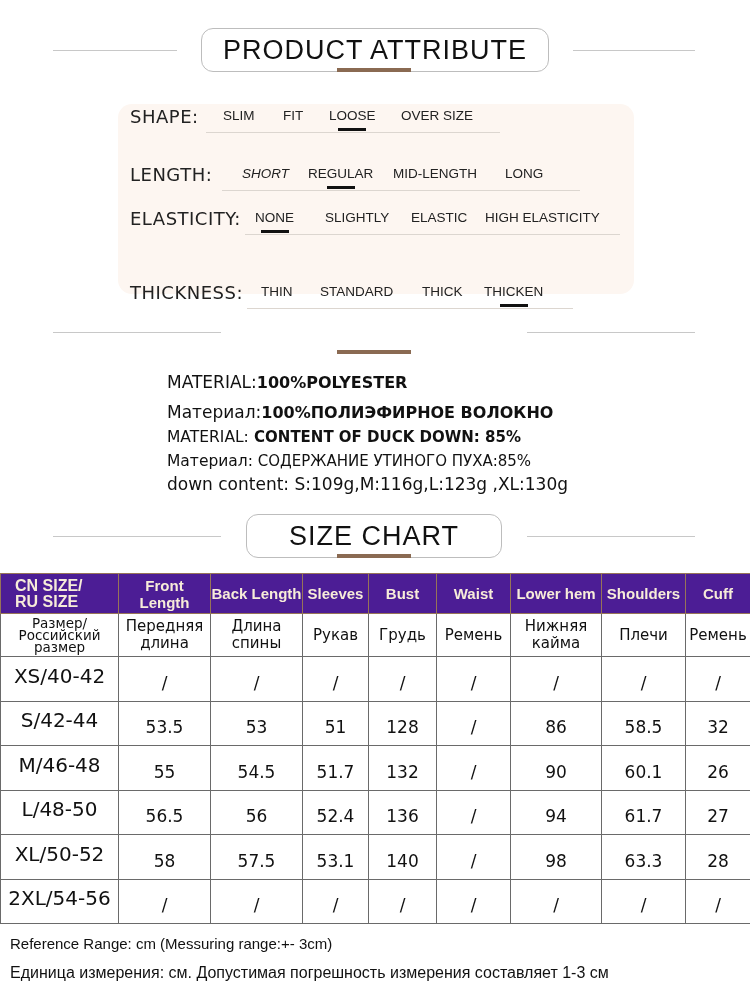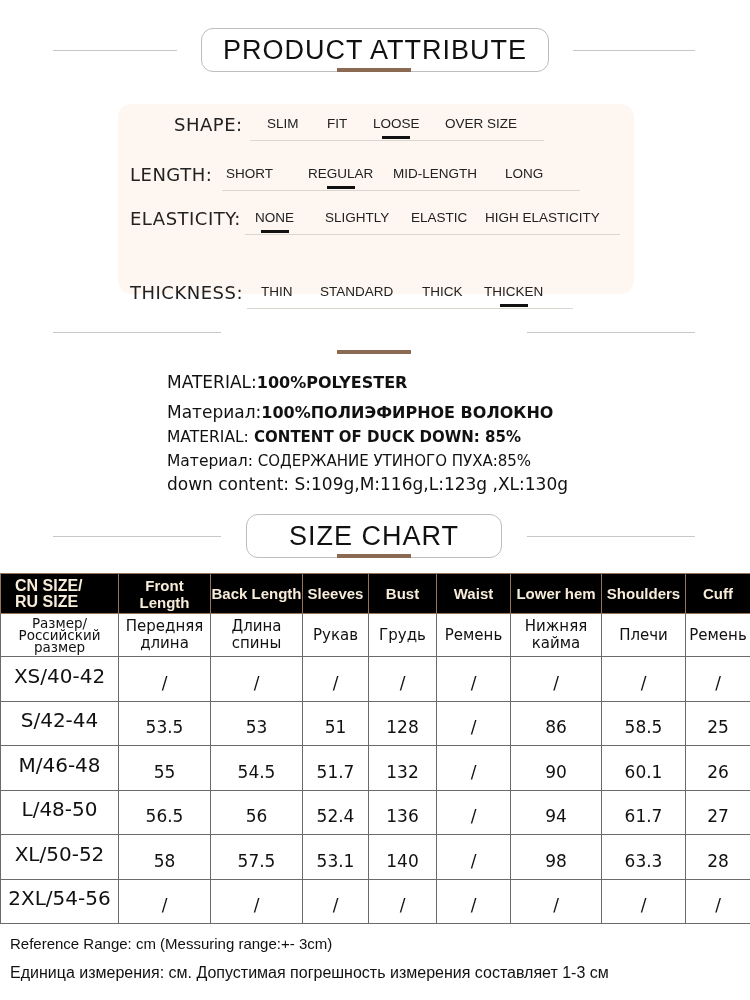--- a/index.html
+++ b/index.html
@@ -30,21 +30,21 @@
   }
 
   .material-lines { position: absolute; left: 167px; top: 372px; }
   .mline { position: absolute; left: 0; white-space: nowrap; font-family: "DejaVu Sans", sans-serif; color: #111; }
 
   table.size {
     position: absolute; left: 0; top: 573px; width: 750px; border-collapse: collapse; table-layout: fixed;
   }
   table.size td { border: 1px solid #6a6a6a; text-align: center; vertical-align: middle; padding: 0; }
   table.size tr.hdr td {
-    background: #000000; color: #f7ecd9; height: 40px; font-family: "Liberation Sans", sans-serif;
+    background: #4c1d95; color: #f7ecd9; height: 40px; font-family: "Liberation Sans", sans-serif;
     font-size: 15px; font-weight: bold; border-color: #977458; white-space: nowrap;
   }
   table.size tr.hdr td.first { font-size: 16px; line-height: 16px; text-align: left; padding-left: 14px; }
   table.size tr.ru td { height: 43px; font-size: 15px; line-height: 17px; background: #fff; font-family: "DejaVu Sans", sans-serif; }
   table.size tr.ru td.first { font-size: 13.5px; line-height: 12px; }
   table.size tr.data td { height: 44.5px; font-size: 17px; font-family: "DejaVu Sans", sans-serif; padding-top: 8px; }
   table.size tr.data td.first { font-size: 20px; padding-top: 0; padding-bottom: 6px; text-align: center; }
 
   .foot { position: absolute; left: 10px; white-space: nowrap; font-family: "Liberation Sans", sans-serif; color: #111; }
 </style>
@@ -53,33 +53,33 @@
 
 <div class="section-head" style="top:28px;">
   <div class="line" style="left:53px;width:124px;"></div>
   <div class="pill" style="left:201px;width:348px;">PRODUCT ATTRIBUTE</div>
   <div class="bar" style="left:337px;"></div>
   <div class="line" style="left:573px;width:122px;"></div>
 </div>
 
 <div class="attr-box">
 
-  <div class="attr-row" style="top:8px;width:500px;margin-left:44px;">
+  <div class="attr-row" style="top:0;width:500px;">
     <span class="attr-label">SHAPE:</span>
     <div class="attr-underline" style="left:76px;width:294px;"></div>
     <span class="attr-opt" style="left:93px;">SLIM</span>
     <span class="attr-opt" style="left:153px;">FIT</span>
     <span class="attr-opt selected" style="left:199px;">LOOSE</span>
     <span class="attr-opt" style="left:271px;">OVER SIZE</span>
   </div>
 
   <div class="attr-row" style="top:58px;width:500px;">
     <span class="attr-label">LENGTH:</span>
     <div class="attr-underline" style="left:92px;width:358px;"></div>
-    <span class="attr-opt" style="left:96px;">SHORT</span>
+    <span class="attr-opt" style="left:112px;font-style:italic;">SHORT</span>
     <span class="attr-opt selected" style="left:178px;">REGULAR</span>
     <span class="attr-opt" style="left:263px;">MID-LENGTH</span>
     <span class="attr-opt" style="left:375px;">LONG</span>
   </div>
 
   <div class="attr-row" style="top:102px;width:500px;">
     <span class="attr-label">ELASTICITY:</span>
     <div class="attr-underline" style="left:115px;width:375px;"></div>
     <span class="attr-opt selected" style="left:125px;">NONE</span>
     <span class="attr-opt" style="left:195px;">SLIGHTLY</span>
@@ -182,21 +182,21 @@
       </tr>
       <tr class="data">
         <td class="first">S/42-44</td>
         <td>53.5</td>
         <td>53</td>
         <td>51</td>
         <td>128</td>
         <td>/</td>
         <td>86</td>
         <td>58.5</td>
-        <td>25</td>
+        <td>32</td>
       </tr>
       <tr class="data">
         <td class="first">M/46-48</td>
         <td>55</td>
         <td>54.5</td>
         <td>51.7</td>
         <td>132</td>
         <td>/</td>
         <td>90</td>
         <td>60.1</td>

